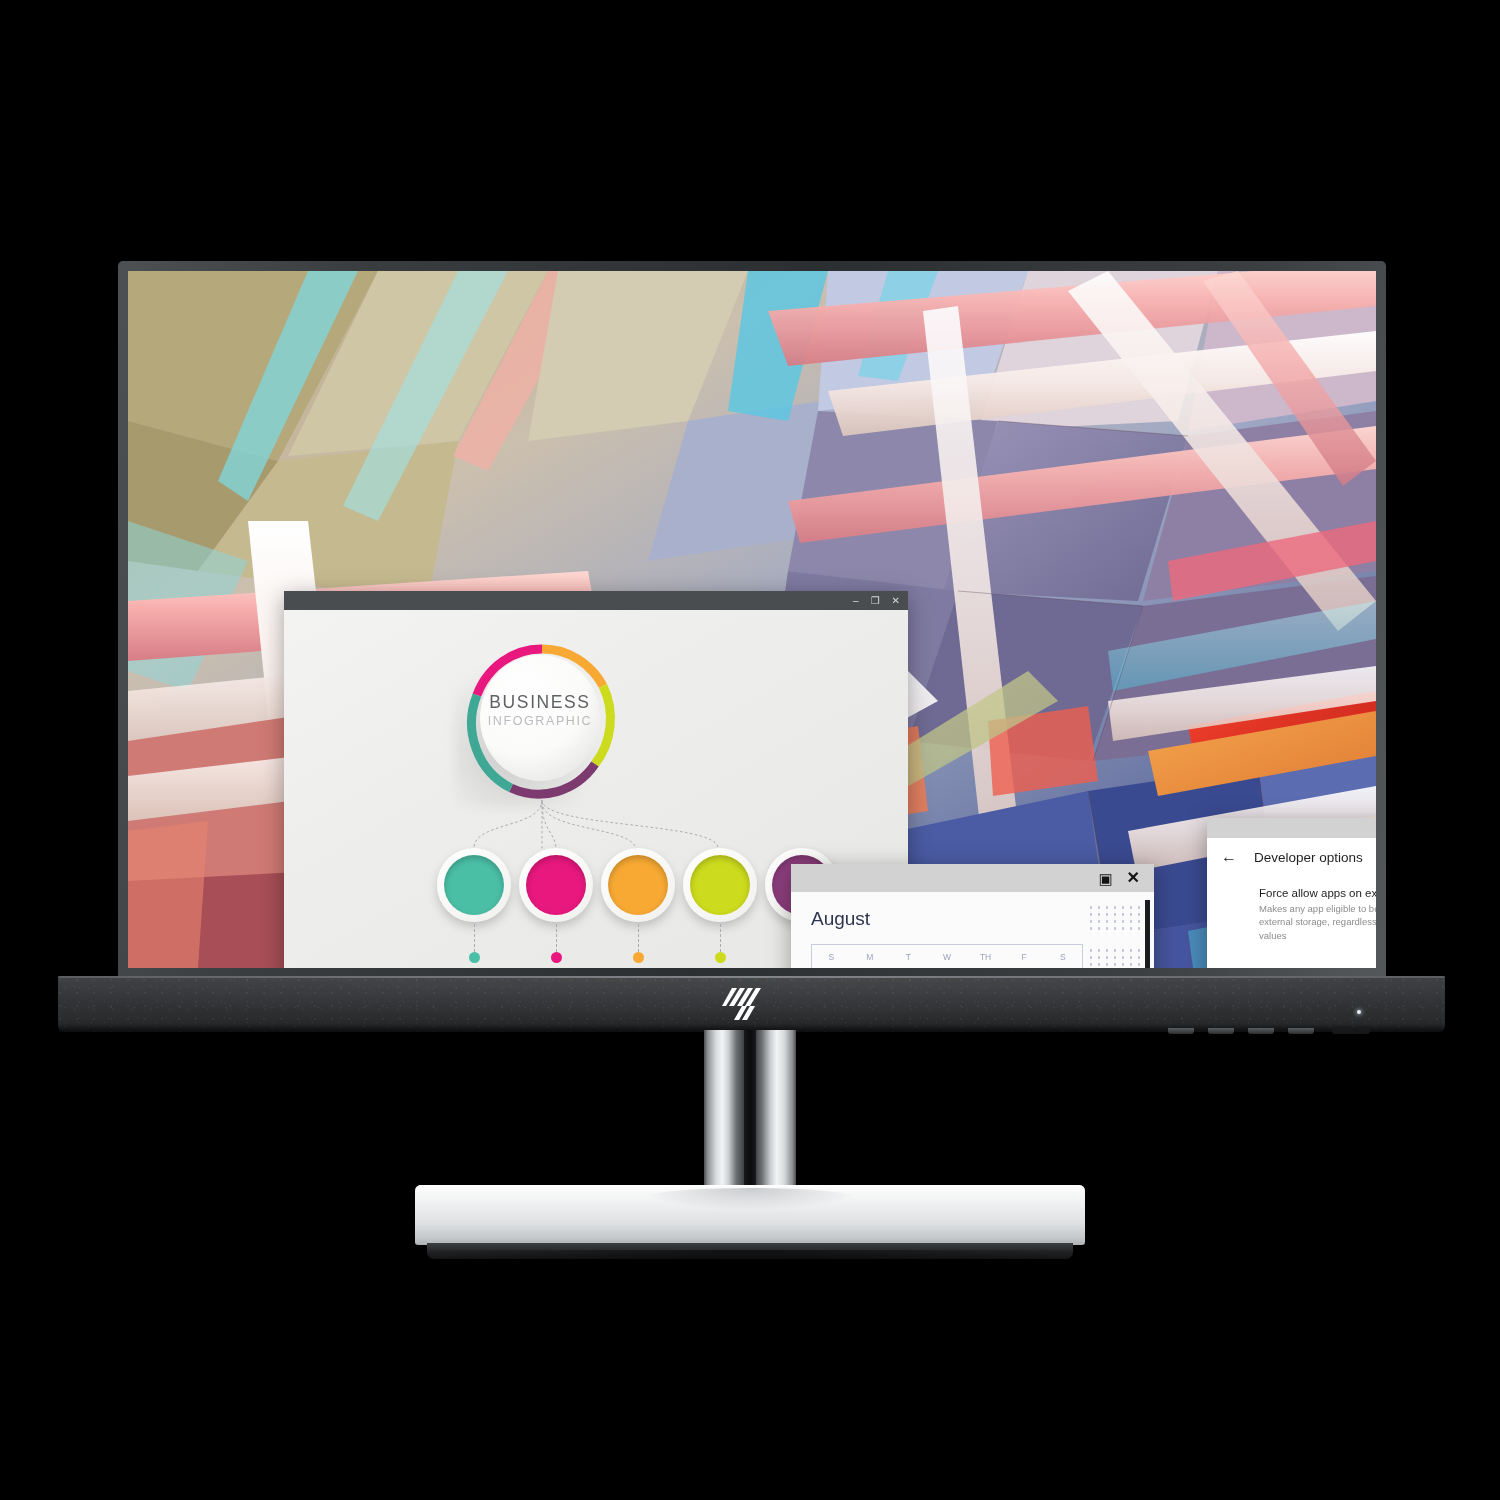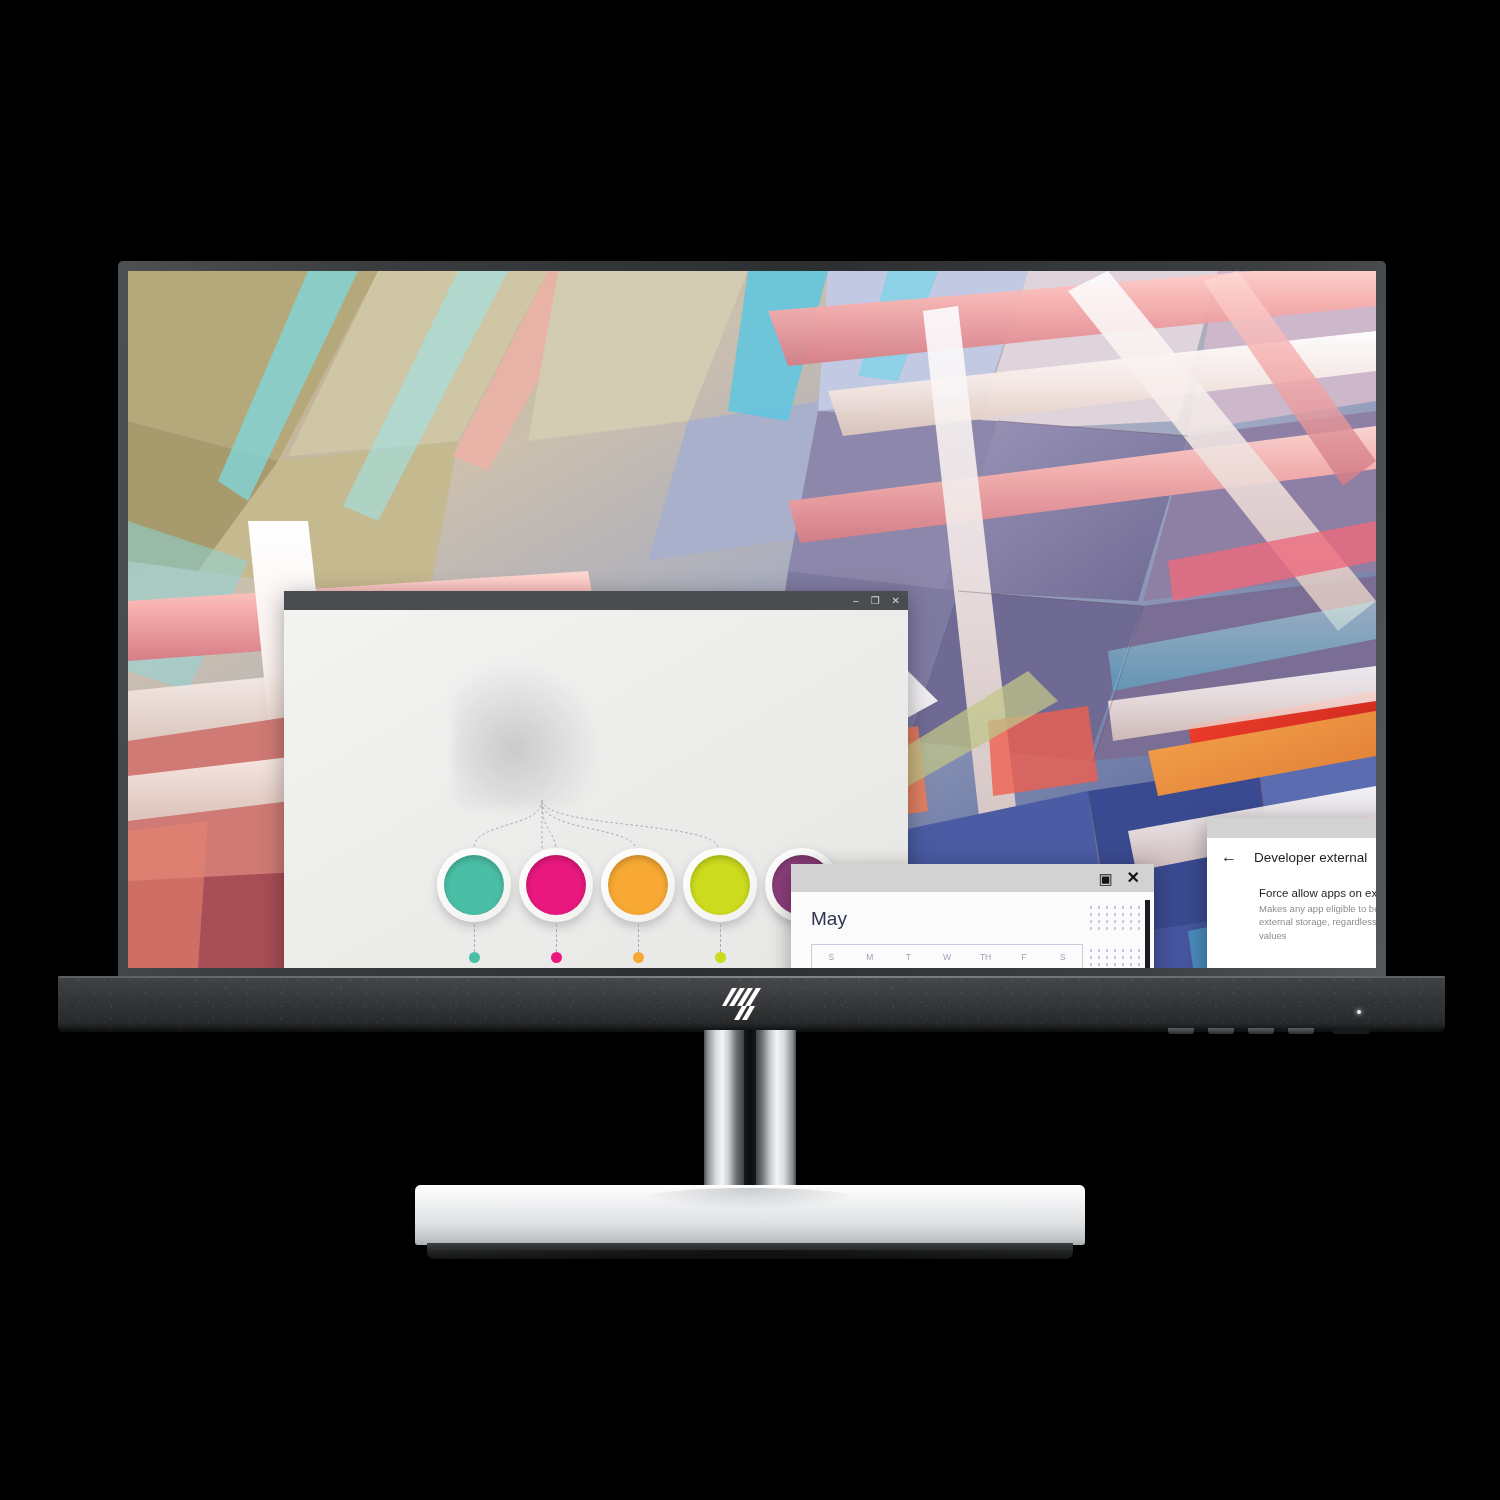--- a/index.html
+++ b/index.html
@@ -313,20 +313,43 @@
           <svg width="624" height="451" style="position:absolute;left:0;top:0">
             <g fill="none" stroke="#a9abae" stroke-width="1" stroke-dasharray="2.5 2.5">
               <path d="M258,190 C258,218 190,212 190,238"></path>
               <path d="M258,192 C258,222 272,222 272,240"></path>
               <path d="M258,196 L258,240"></path>
               <path d="M258,192 C258,222 352,216 352,240"></path>
               <path d="M258,190 C258,218 434,212 434,238"></path>
             </g>
           </svg>
 
+          <div class="ring-wrap">
+            <svg width="152" height="158" viewBox="0 0 152 158">
+              <defs>
+                <radialGradient id="discG" cx="38%" cy="30%" r="75%">
+                  <stop offset="0" stop-color="#ffffff"></stop>
+                  <stop offset=".65" stop-color="#fbfbfa"></stop>
+                  <stop offset="1" stop-color="#e9e9e7"></stop>
+                </radialGradient>
+              </defs>
+              <g fill="none" stroke-width="9" stroke-linecap="butt">
+                <path d="M76,7 A69,72 0 0,1 137,44" stroke="#F7A933"></path>
+                <path d="M137,44 A69,72 0 0,1 129,122" stroke="#CDDB1E"></path>
+                <path d="M129,122 A69,72 0 0,1 45,146" stroke="#7D3A6E"></path>
+                <path d="M45,146 A69,72 0 0,1 11,53" stroke="#3FA894"></path>
+                <path d="M11,53 A69,72 0 0,1 76,7" stroke="#E8187E"></path>
+              </g>
+              <ellipse cx="74" cy="76" rx="60" ry="63" fill="url(#discG)"></ellipse>
+            </svg>
+            <div style="position:absolute;left:0;top:50px;width:148px;text-align:center;
+                        font-size:17.5px;letter-spacing:1.6px;color:#5f6164;">BUSINESS</div>
+            <div style="position:absolute;left:0;top:72px;width:148px;text-align:center;
+                        font-size:12.5px;letter-spacing:1.6px;color:#b9bbbe;">INFOGRAPHIC</div>
+          </div>
 
           <div id="nodes-layer">
               <div>
                 <div class="node-circle" style="left: 153px; top: 238px;">
                   <div class="node-inner" style="background: radial-gradient(circle at 40% 28%, rgb(75, 191, 166), rgb(75, 191, 166)) rgb(75, 191, 166);"></div>
                 </div>
                 <div class="node-stem" style="left: 190px; top: 314px; height: 28px;"></div>
                 <div class="node-dot" style="left: 185px; top: 342px; background: rgb(75, 191, 166);"></div>
               </div>
               <div>
@@ -361,21 +384,21 @@
         </div>
       </div>
 
       <div class="win" id="win-cal">
         <div class="win-titlebar">
           <span style="font-size:15px;color:#141414;line-height:1">▣</span>
           <span style="font-size:16px;color:#141414;line-height:1;font-weight:bold">✕</span>
         </div>
         <div id="cal-body">
           <div id="cal-left">
-            <div id="cal-month">May</div>
+            <div id="cal-month">August</div>
             <div id="cal-grid">
               <div class="cal-head-row" id="cal-head">
                   <div>S</div>
                   <div>M</div>
                   <div>T</div>
                   <div>W</div>
                   <div>TH</div>
                   <div>F</div>
                   <div>S</div>
                 </div>
@@ -393,21 +416,21 @@
       </div>
 
       <div class="win" id="win-dev">
         <div class="win-titlebar">
           
           
         </div>
         <div id="dev-body">
           <div id="dev-appbar">
             <span id="dev-back">←</span>
-            <span id="dev-title">Developer external</span>
+            <span id="dev-title">Developer options</span>
           </div>
           <div id="dev-items">
               <div class="dev-item">
                 <div class="dev-item-title">Force allow apps on external</div>
                 <div class="dev-item-desc">Makes any app eligible to be written to external storage, regardless of manifest values</div>
               </div>
             </div>
 
         </div>
       </div>

